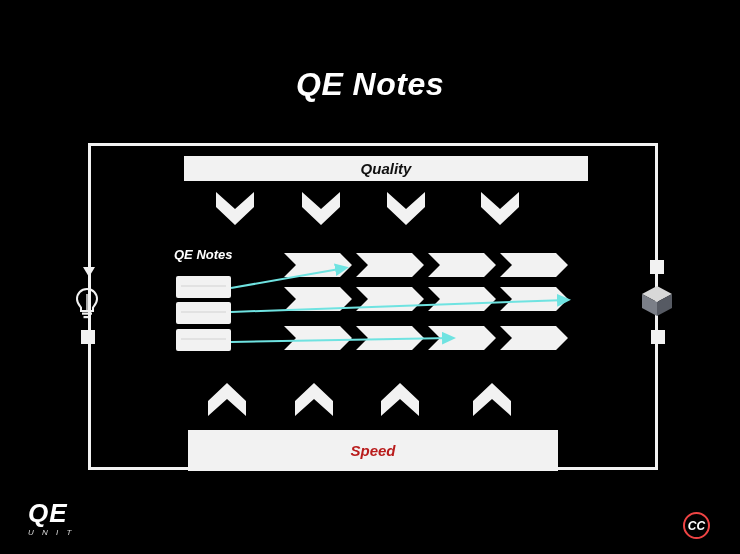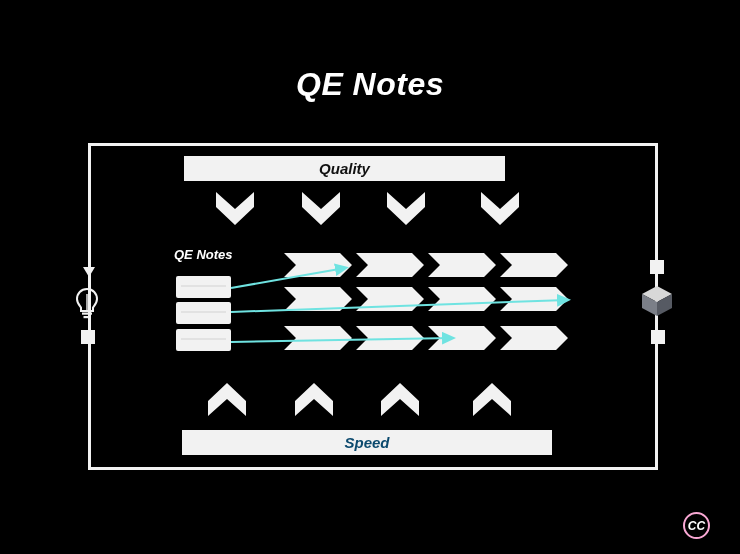--- a/index.html
+++ b/index.html
@@ -43,40 +43,40 @@
     height: 327px;
     border: 3px solid #f2f2f2;
     box-sizing: border-box;
   }
 
   
   #quality-bar {
     position: absolute;
     left: 184px;
     top: 156px;
-    width: 321px;
+    width: 404px;
     height: 25px;
     background: #f2f2f2;
     color: #111111;
     font-size: 15px;
     font-weight: bold;
     display: flex;
     align-items: center;
     justify-content: center;
   }
 
   
   #speed-bar {
     position: absolute;
-    left: 182px;
+    left: 188px;
     top: 430px;
     width: 370px;
-    height: 25px;
+    height: 41px;
     background: #f2f2f2;
-    color: #0c4a6e;
+    color: #b91c1c;
     font-size: 15px;
     font-weight: bold;
     display: flex;
     align-items: center;
     justify-content: center;
   }
 
   
   .chev {
     position: absolute;
@@ -174,21 +174,21 @@
     color: #dddddd;
   }
 
   
   #cc-badge {
     position: absolute;
     left: 683px;
     top: 512px;
     width: 27px;
     height: 27px;
-    border: 2px solid #f9a8d4;
+    border: 2px solid #ef4444;
     border-radius: 50%;
     color: #ffffff;
     font-size: 12px;
     font-weight: bold;
     display: flex;
     align-items: center;
     justify-content: center;
     box-sizing: border-box;
   }
 </style>
@@ -314,16 +314,20 @@
   <div class="chev" style="left:473px;top:383px;">
     <svg width="38" height="38" viewBox="0 0 38 38">
         <polygon points="19,0 38,18 38,33 19,16 0,33 0,18" fill="#f2f2f2"></polygon>
       </svg>
   </div>
 
   <div id="speed-bar">
     <span>Speed</span>
   </div>
 
+  <div id="logo">
+    <div id="logo-qe">QE</div>
+    <div id="logo-unit">U N I T</div>
+  </div>
 
   <div id="cc-badge">CC</div>
 
 </div>
 
 </body></html>

